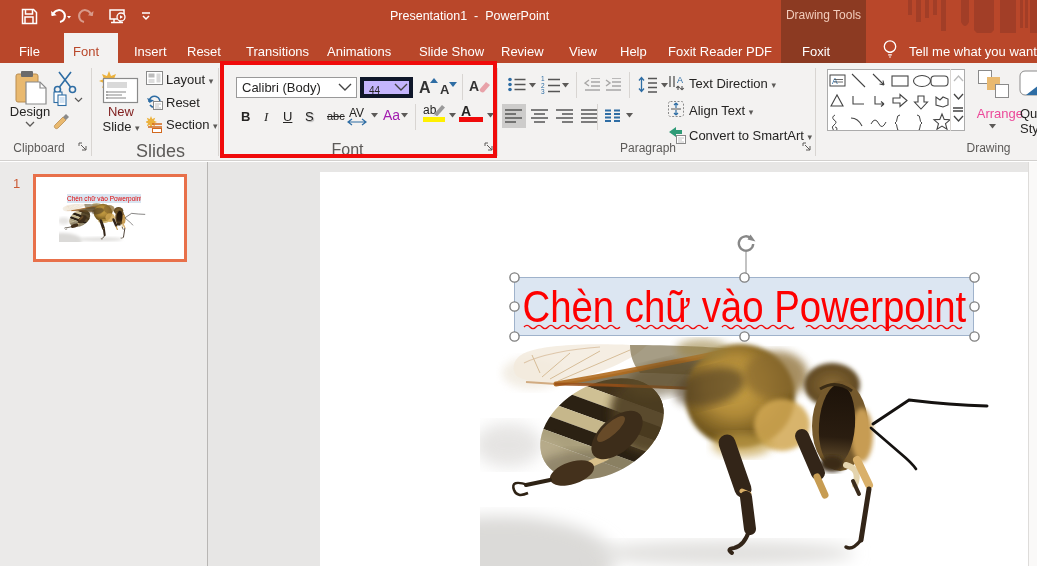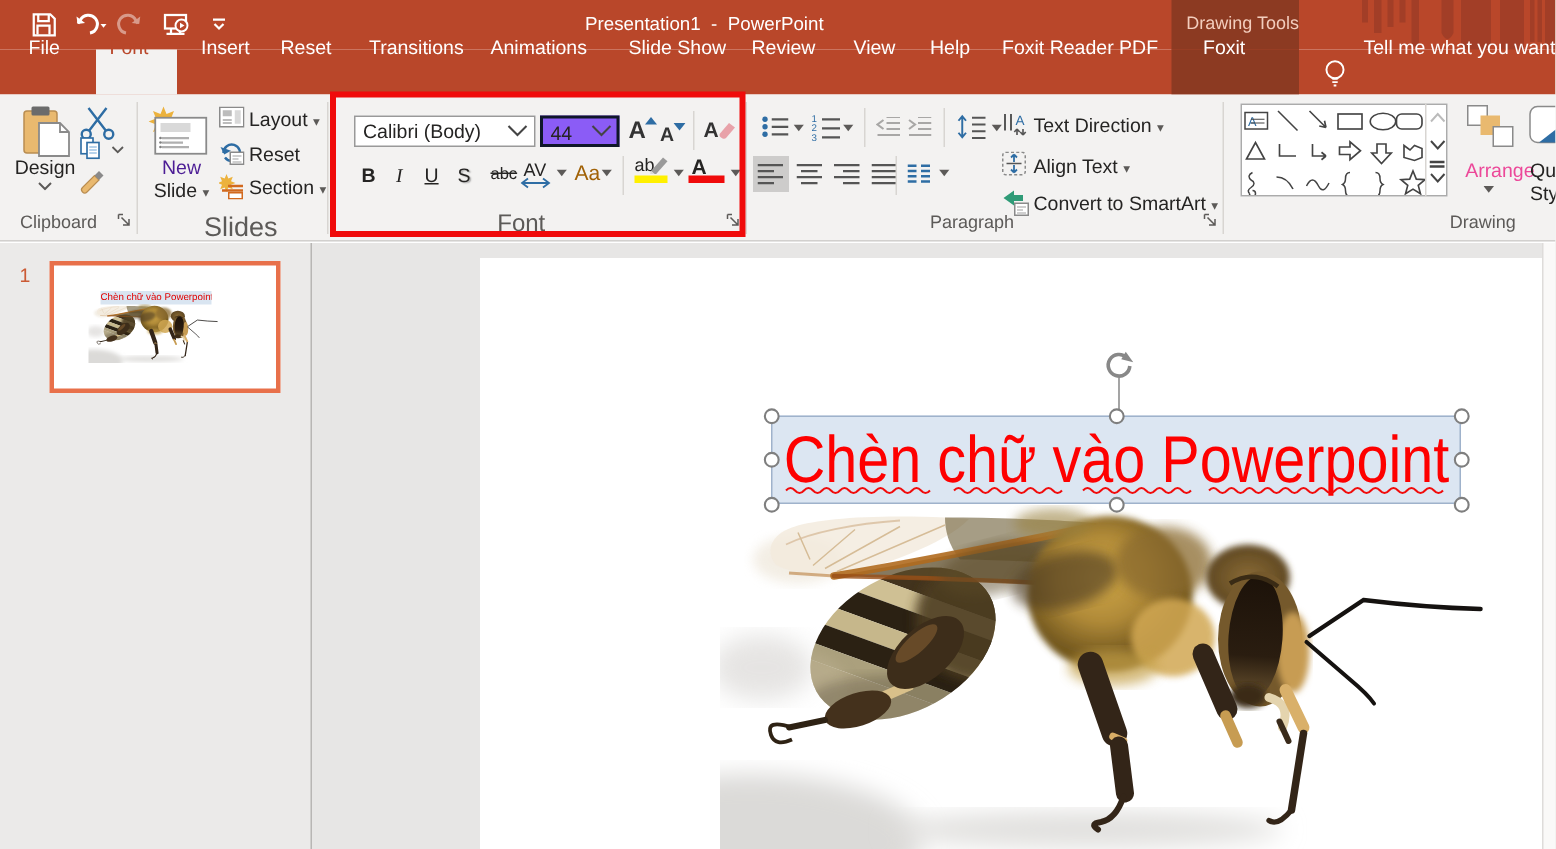--- a/index.html
+++ b/index.html
@@ -48,26 +48,26 @@
 <path d="M94 12 v3 M100 12 v3 M91 15.5 h12" stroke-width="1.5"></path>
 <circle cx="101" cy="10" r="4" fill="#B9472A" stroke="#fff" stroke-width="1.3"></circle>
 <path d="M100 8.2 l3 1.8 -3 1.8z" fill="#fff" stroke="none"></path>
 
 <path d="M122 6 h8 M123 9 l3 3 3-3" stroke-width="1.5"></path>
 </svg>
 </div>
 <div class="abs wt" style="left:390px;top:9px;font-size:12.5px">Presentation1&nbsp; -&nbsp; PowerPoint</div>
 
 <div class="abs" style="left:781px;top:0;width:85px;height:63px;background:#8C3A22"></div>
-<div class="abs" style="left:781px;top:8px;width:85px;text-align:right;font-size:12px;color:#F3CDBD">Drawing Tools</div>
+<div class="abs" style="left:781px;top:8px;width:85px;text-align:center;font-size:12px;color:#F3CDBD">Drawing Tools</div>
 
 <div class="abs" style="left:0;top:33px;width:1037px;height:30px;background:#B9472A"></div>
 <div class="abs" style="left:781px;top:33px;width:85px;height:30px;background:#8C3A22"></div>
 <div class="abs" style="left:64px;top:33px;width:54px;height:30px;background:#F3F2F1"></div>
-<div class="abs wt" style="left:0;top:24px;width:964px;height:20px;font-size:13px;white-space:nowrap">
+<div class="abs wt" style="left:0;top:44px;width:964px;height:20px;font-size:13px;white-space:nowrap">
 <span class="abs" style="left:19px">File</span>
 <span class="abs" style="left:73px;color:#B9472A">Font</span>
 <span class="abs" style="left:134px">Insert</span>
 <span class="abs" style="left:187px">Reset</span>
 <span class="abs" style="left:246px">Transitions</span>
 <span class="abs" style="left:327px">Animations</span>
 <span class="abs" style="left:419px">Slide Show</span>
 <span class="abs" style="left:501px">Review</span>
 <span class="abs" style="left:569px">View</span>
 <span class="abs" style="left:620px">Help</span>
@@ -135,21 +135,21 @@
       <path d="M10 1 l2 5 5-2 -2 5 5 2 -5 2 2 5 -5-2 -2 5 -2-5 -5 2 2-5 -5-2 5-2 -2-5 5 2z"></path>
     </g>
 <circle cx="10" cy="11" r="2.5" fill="#F4F3F2"></circle>
 <rect x="4.5" y="8.5" width="34" height="24" fill="#fff" stroke="#8a8a8a" stroke-width="1.2"></rect>
 <rect x="8" y="12" width="20" height="6" fill="#d9d9d9"></rect>
 <path d="M9 22 h18 M9 25 h14 M9 28 h18" stroke="#b0b0b0" stroke-width="1.5"></path>
 <circle cx="8" cy="22" r="0.9" fill="#808080"></circle>
     <circle cx="8" cy="25" r="0.9" fill="#808080"></circle>
     <circle cx="8" cy="28" r="0.9" fill="#808080"></circle>
 </svg>
-<div class="abs" style="left:96px;top:104px;width:50px;text-align:center;font-size:13px;color:#4c1d95">New</div>
+<div class="abs" style="left:96px;top:104px;width:50px;text-align:center;font-size:13px;color:#7f1d1d">New</div>
 <div class="abs" style="left:96px;top:119px;width:50px;text-align:center;font-size:13px;color:#252423">Slide <span style="font-size:9px;color:#5C5A58">▾</span></div>
 
 <svg class="abs" style="left:146px;top:71px" width="17" height="15">
 <rect x="0.5" y="0.5" width="16" height="13" fill="#fff" stroke="#8a8a8a"></rect>
 <rect x="2.5" y="2.5" width="6" height="4" fill="#bcbcbc"></rect>
 <path d="M2.5 9 h6 M2.5 11 h6" stroke="#bcbcbc" stroke-width="1.2"></path>
 <rect x="10.5" y="2.5" width="4" height="9" fill="#d9d9d9"></rect>
 </svg>
 <div class="abs" style="left:166px;top:72px;font-size:13px;color:#252423">Layout <span style="font-size:9px;color:#5C5A58">▾</span></div>
 
@@ -170,21 +170,21 @@
 </svg>
 <div class="abs" style="left:166px;top:117px;font-size:13px;color:#252423">Section <span style="font-size:9px;color:#5C5A58">▾</span></div>
 
 <div id="slides"></div>
 
 <div class="abs" style="left:236px;top:77px;width:121px;height:21px;background:#fff;border:1px solid #999;font-size:13px;color:#252423;line-height:19px;padding-left:5px">Calibri (Body)</div>
 <svg class="abs" style="left:338px;top:83px" width="14" height="9">
     <path d="M1 1 l6 6 6-6" fill="none" stroke="#444" stroke-width="1.4"></path>
   </svg>
 
-<div class="abs" style="left:360px;top:77px;width:53px;height:21px;background:#8b5cf6;border:2px solid #0f172a;font-size:13px;color:#252423;line-height:19px;padding-left:5px">44</div>
+<div class="abs" style="left:360px;top:77px;width:53px;height:21px;background:#c4b5fd;border:4px solid #0f172a;font-size:10px;color:#252423;line-height:19px;padding-left:5px">44</div>
 <svg class="abs" style="left:394px;top:83px" width="14" height="9">
     <path d="M1 1 l6 6 6-6" fill="none" stroke="#444" stroke-width="1.4"></path>
   </svg>
 
 <div class="abs" style="left:419px;top:79px;font-size:16px;font-weight:bold;color:#333">A</div>
 <svg class="abs" style="left:430px;top:78px" width="8" height="7">
     <path d="M4 0 l4 5 h-8z" fill="#2E6DA4"></path>
   </svg>
 <div class="abs" style="left:440px;top:82px;font-size:13px;font-weight:bold;color:#333">A</div>
 <svg class="abs" style="left:449px;top:81px" width="8" height="7">
@@ -203,21 +203,21 @@
 <div class="abs" style="left:305px;top:109px;font-size:13px;color:#252423;text-shadow:1px 1px 1px #aaa">S</div>
 <div class="abs" style="left:327px;top:110px;font-size:11px;color:#252423;text-decoration:line-through">abc</div>
 
 <div class="abs" style="left:349px;top:106px;font-size:12px;color:#252423">AV</div>
 <svg class="abs" style="left:347px;top:118px" width="22" height="8">
     <path d="M1 4 h18 M5 1 l-4 3 4 3 M15 1 l4 3 -4 3" fill="none" stroke="#2E6DA4" stroke-width="1.2"></path>
   </svg>
 <svg class="abs" style="left:371px;top:113px" width="8" height="5">
     <path d="M0 0 h7 l-3.5 4.5z" fill="#5C5A58"></path>
   </svg>
-<div class="abs" style="left:383px;top:107px;font-size:14px;color:#a16207">Aa</div>
+<div class="abs" style="left:383px;top:107px;font-size:14px;color:#a21caf">Aa</div>
 <svg class="abs" style="left:401px;top:113px" width="8" height="5">
     <path d="M0 0 h7 l-3.5 4.5z" fill="#5C5A58"></path>
   </svg>
 <div class="abs" style="left:415px;top:104px;width:1px;height:26px;background:#D8D5D2"></div>
 
 <div class="abs" style="left:423px;top:103px;font-size:12px;color:#252423">ab</div>
 <svg class="abs" style="left:432px;top:102px" width="14" height="14">
     <path d="M2 12 l8-9 3 2.5 -8 9z" fill="#9a9a9a"></path>
     <path d="M2 12 l3 2.5 -4 1z" fill="#d9d9d9"></path>
   </svg>

